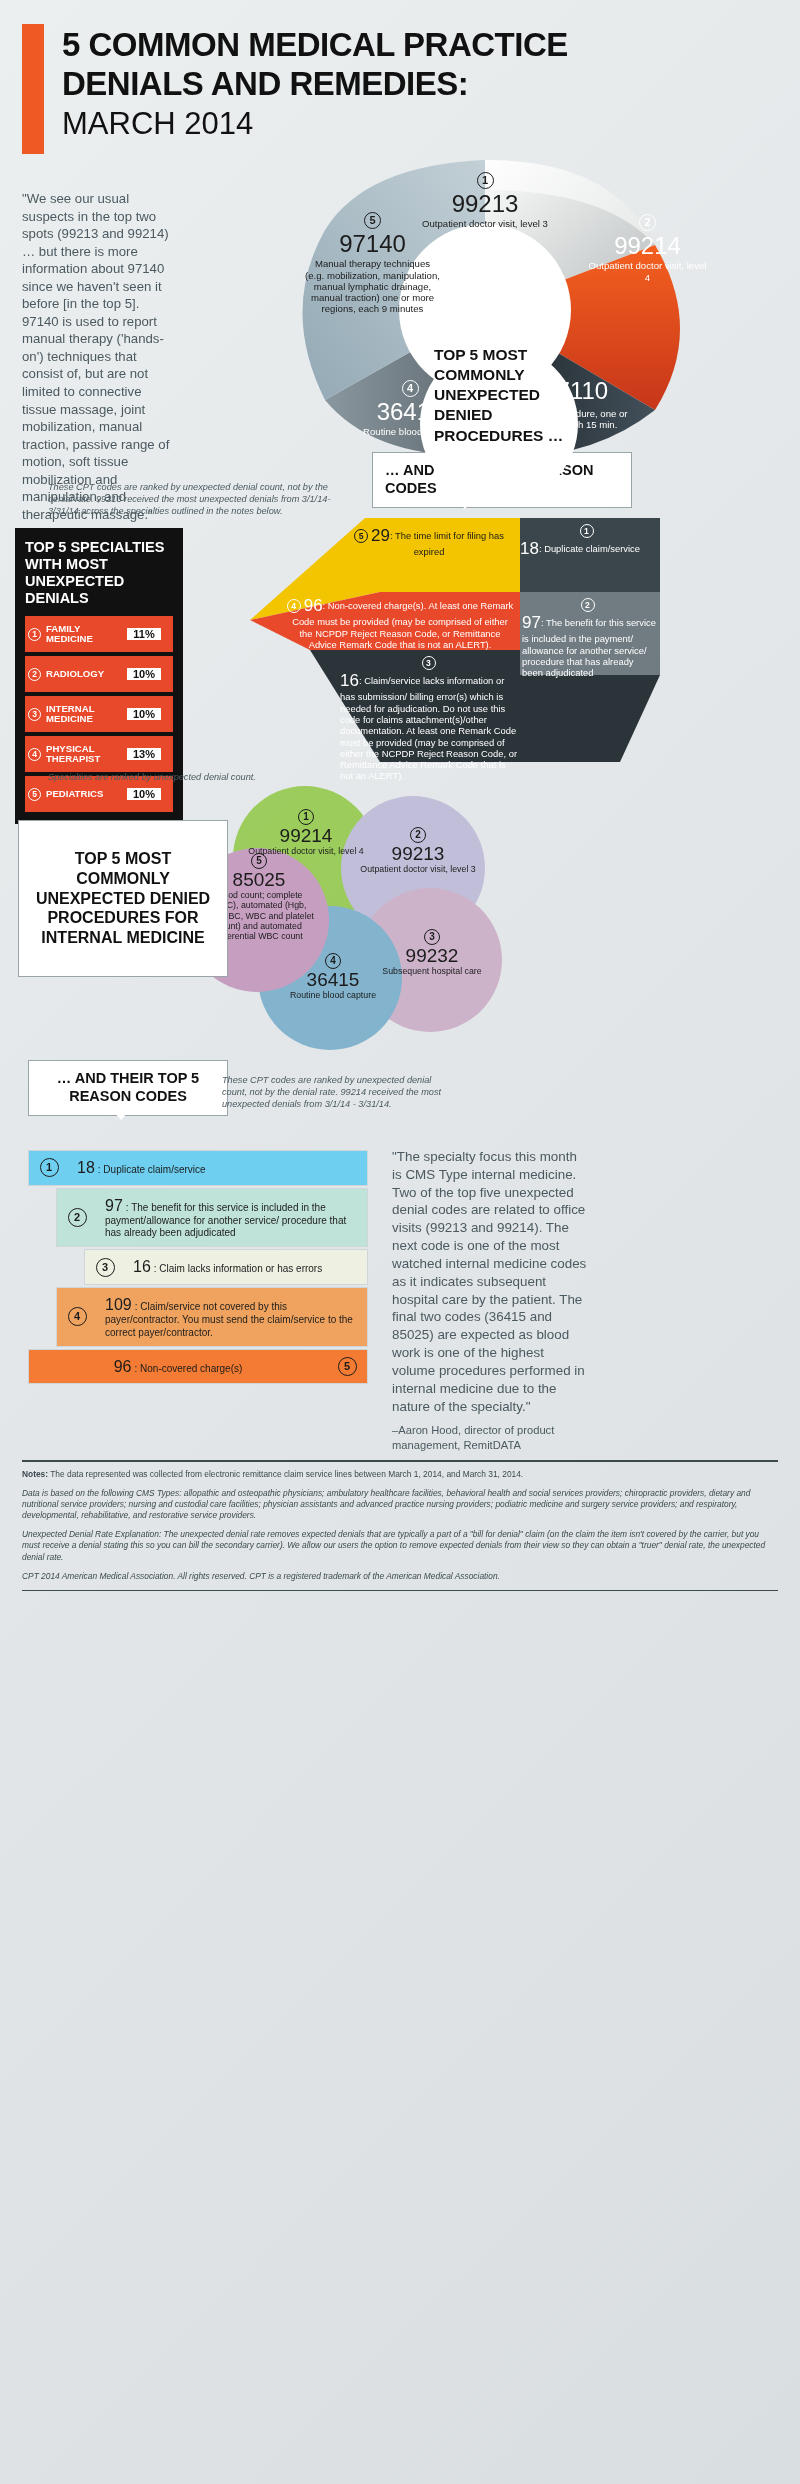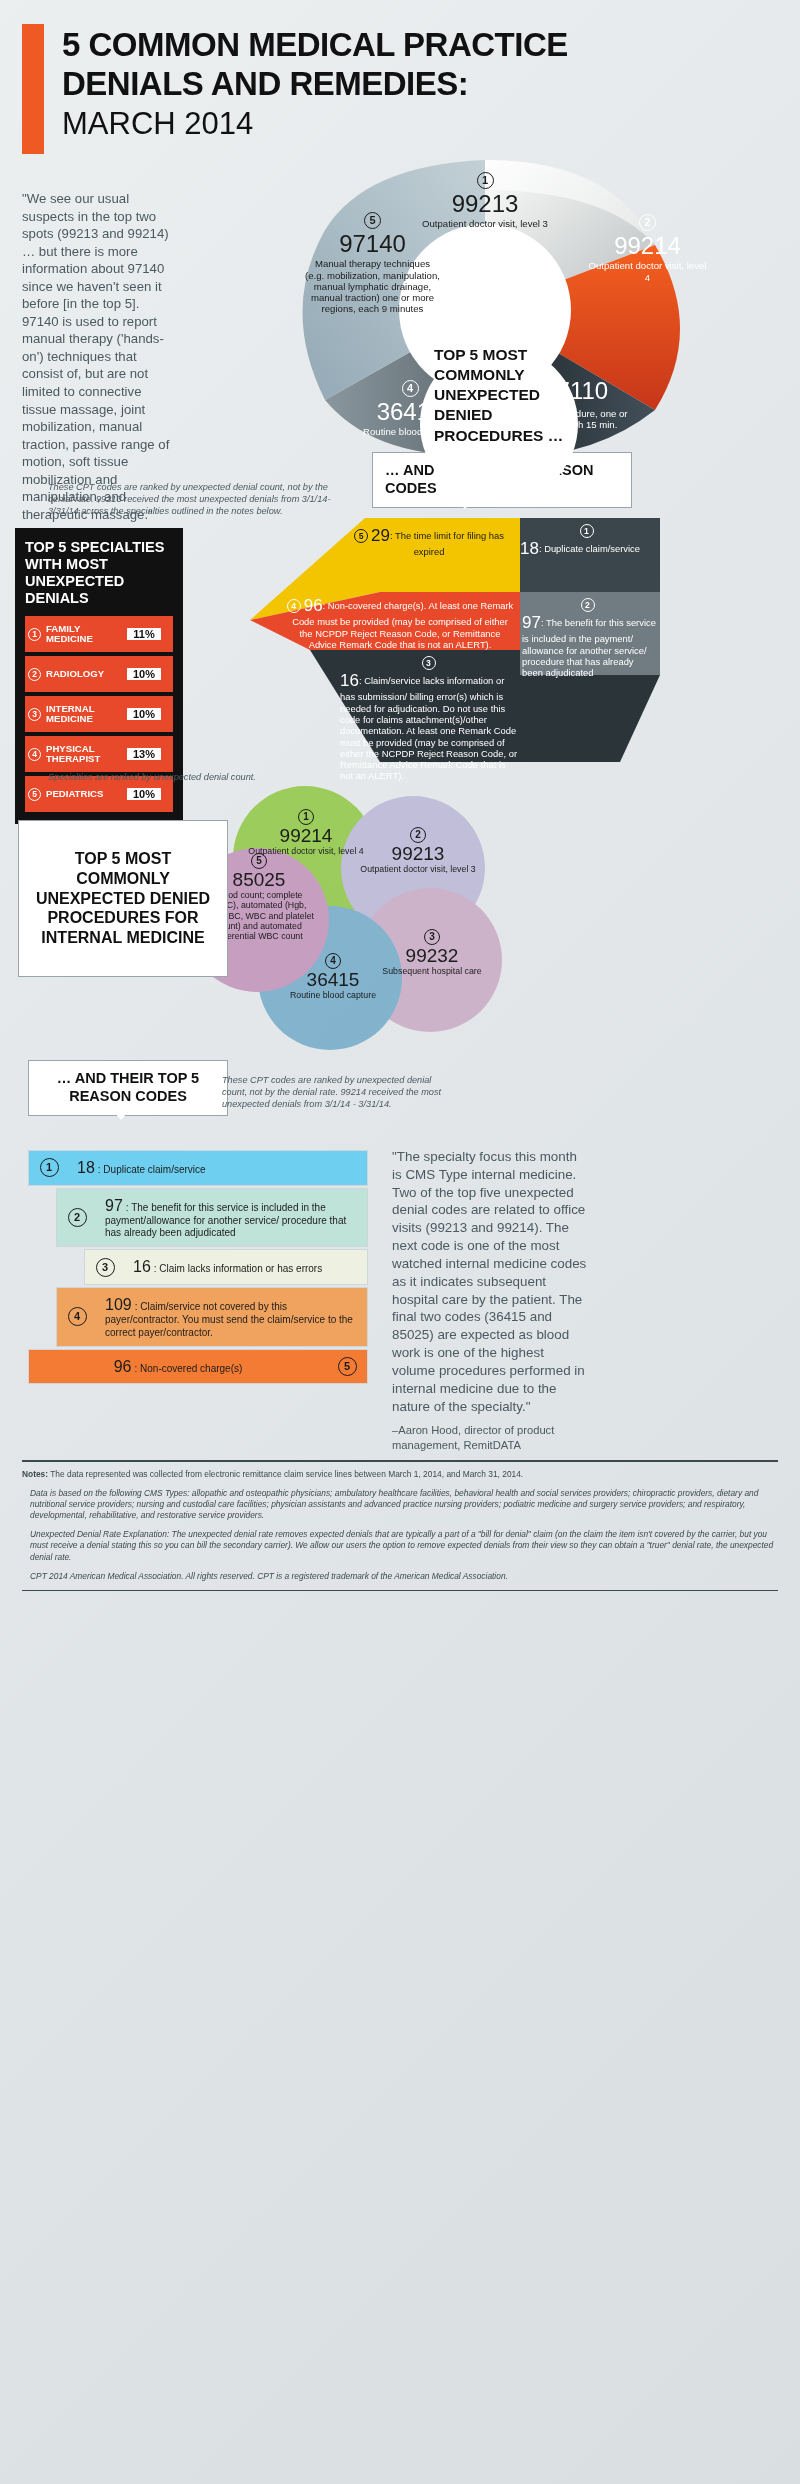--- a/index.html
+++ b/index.html
@@ -96,21 +96,21 @@
   .srow .txt b { font-size:16px; font-weight:300; margin-right:3px; }
 
   
   .quote2 { position:absolute; left:392px; top:1148px; width:196px; font-size:13.4px; line-height:1.33; color:#4b5a60; }
   .quote2 .attrib { margin-top:8px; font-size:11.2px; line-height:1.26; }
 
   
   .footer { position:absolute; left:22px; top:1460px; width:756px; }
   .foot-rule { height:1.5px; background:#3c4a4f; margin-bottom:7px; }
   .foot-p { font-size:8.4px; line-height:1.33; color:#3c4a4f; margin-bottom:8px; }
-  .foot-p.i { font-style:italic;margin-left:8px; }
+  .foot-p.i { font-style:italic; }
   .foot-p b { font-weight:bold; }
   .foot-rule2 { height:1.5px; background:#3c4a4f; margin-top:4px; }
 </style>
 </head>
 <body>
 
 <div class="page">
 
   <div class="hdr">
     <div class="hdr-bar"></div>

